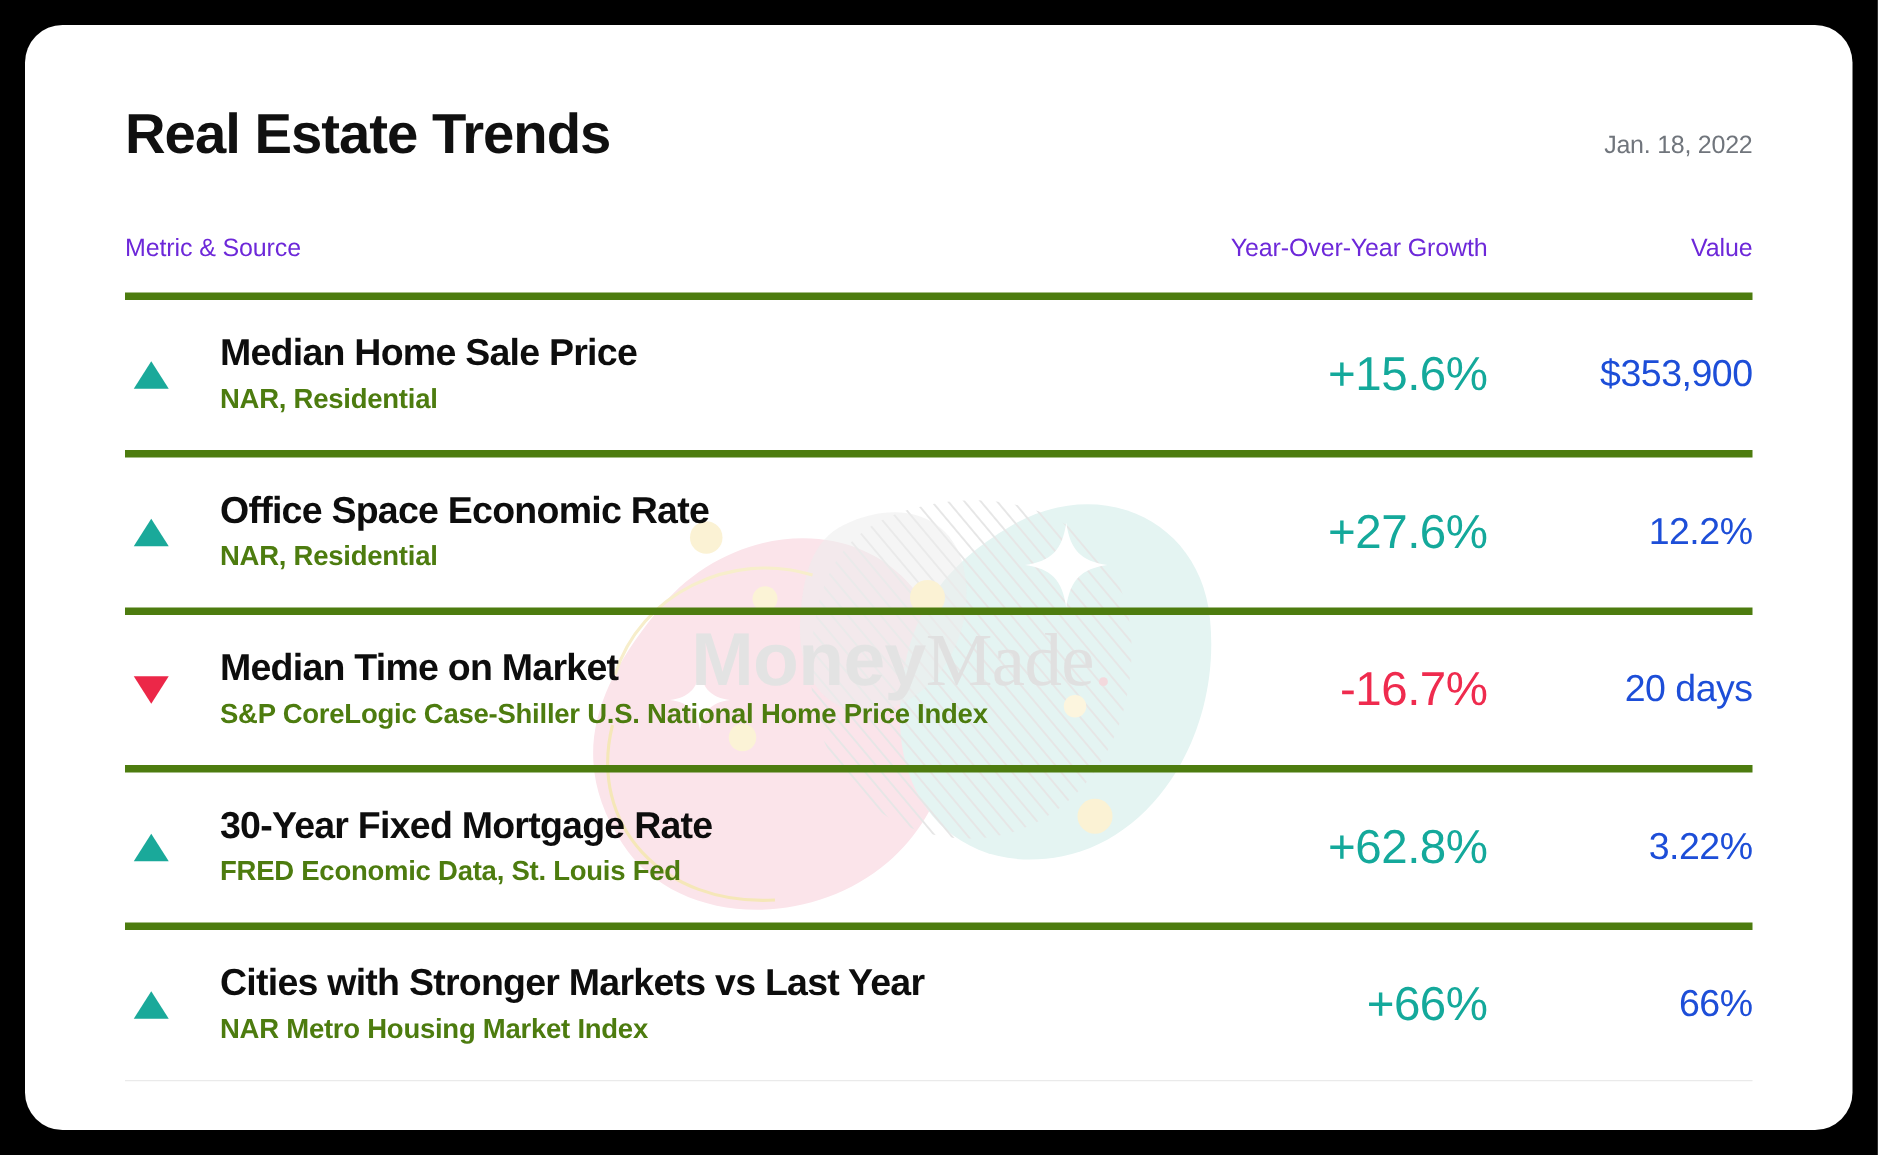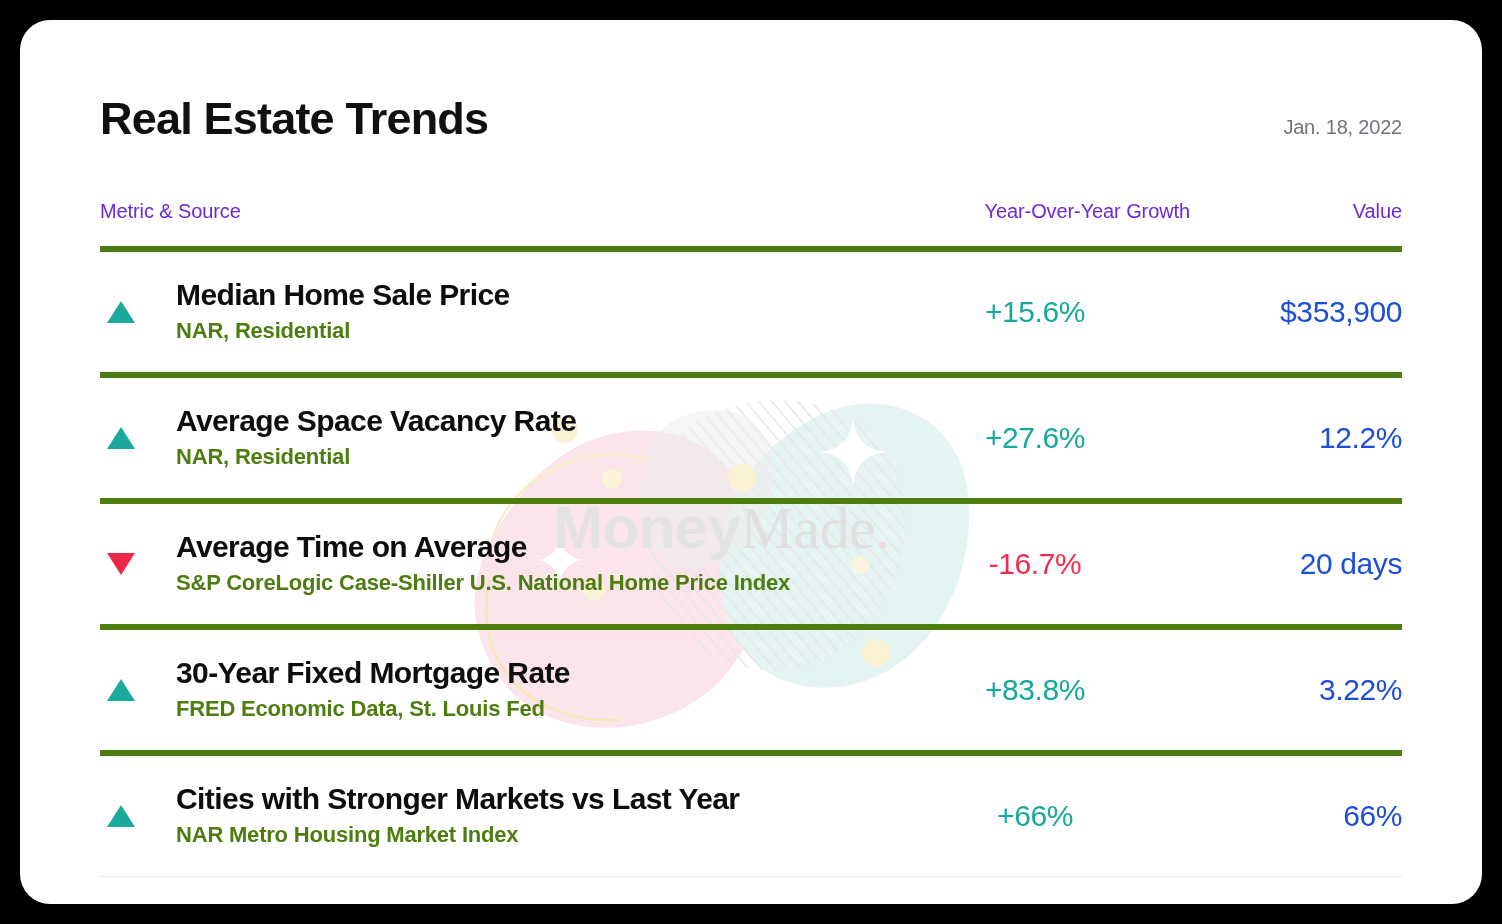--- a/index.html
+++ b/index.html
@@ -65,21 +65,20 @@
   .wm-dot {
     font-family: "Liberation Serif", serif;
     color: #f3d9dd;
   }
 
   
   .content {
     position: absolute;
     inset: 0;
     z-index: 2;
-    margin-top: 12px;
   }
 
   .header {
     position: absolute;
     left: 80px;
     top: 62px;
     width: 1302px;
     display: flex;
     align-items: baseline;
     justify-content: space-between;
@@ -167,22 +166,22 @@
     font-size: 22px;
     color: #4d7c0f;
     letter-spacing: -0.2px;
     line-height: 1.5;
     white-space: nowrap;
     font-weight: bold;
   }
 
   .growth-cell {
     flex: 0 0 310px;
-    text-align: center;
-    font-size: 30px;
+    text-align: right;
+    font-size: 38px;
     letter-spacing: -0.4px;
   }
   .growth-up { color: #14a99b; }
   .growth-down { color: #ef2b4e; }
 
   .value-cell {
     flex: 1 1 auto;
     text-align: right;
     font-size: 30px;
     color: #1d4ed8;
@@ -263,53 +262,53 @@
           <div class="growth-cell growth-up">+15.6%</div>
           <div class="value-cell">$353,900</div>
         </div>
 
         <div class="row">
           <div class="metric-cell">
             <div class="tri">
                 <span class="tri-up"></span>
               </div>
             <div class="metric-text">
-              <div class="metric-name">Average Space Vacancy Rate</div>
+              <div class="metric-name">Office Space Economic Rate</div>
               <div class="metric-source">NAR, Residential</div>
             </div>
           </div>
           <div class="growth-cell growth-up">+27.6%</div>
           <div class="value-cell">12.2%</div>
         </div>
 
         <div class="row">
           <div class="metric-cell">
             <div class="tri">
                 <span class="tri-down"></span>
               </div>
             <div class="metric-text">
-              <div class="metric-name">Average Time on Average</div>
+              <div class="metric-name">Median Time on Market</div>
               <div class="metric-source">S&amp;P CoreLogic Case-Shiller U.S. National Home Price Index</div>
             </div>
           </div>
           <div class="growth-cell growth-down">-16.7%</div>
           <div class="value-cell">20 days</div>
         </div>
 
         <div class="row">
           <div class="metric-cell">
             <div class="tri">
                 <span class="tri-up"></span>
               </div>
             <div class="metric-text">
               <div class="metric-name">30-Year Fixed Mortgage Rate</div>
               <div class="metric-source">FRED Economic Data, St. Louis Fed</div>
             </div>
           </div>
-          <div class="growth-cell growth-up">+83.8%</div>
+          <div class="growth-cell growth-up">+62.8%</div>
           <div class="value-cell">3.22%</div>
         </div>
 
         <div class="row">
           <div class="metric-cell">
             <div class="tri">
                 <span class="tri-up"></span>
               </div>
             <div class="metric-text">
               <div class="metric-name">Cities with Stronger Markets vs Last Year</div>

